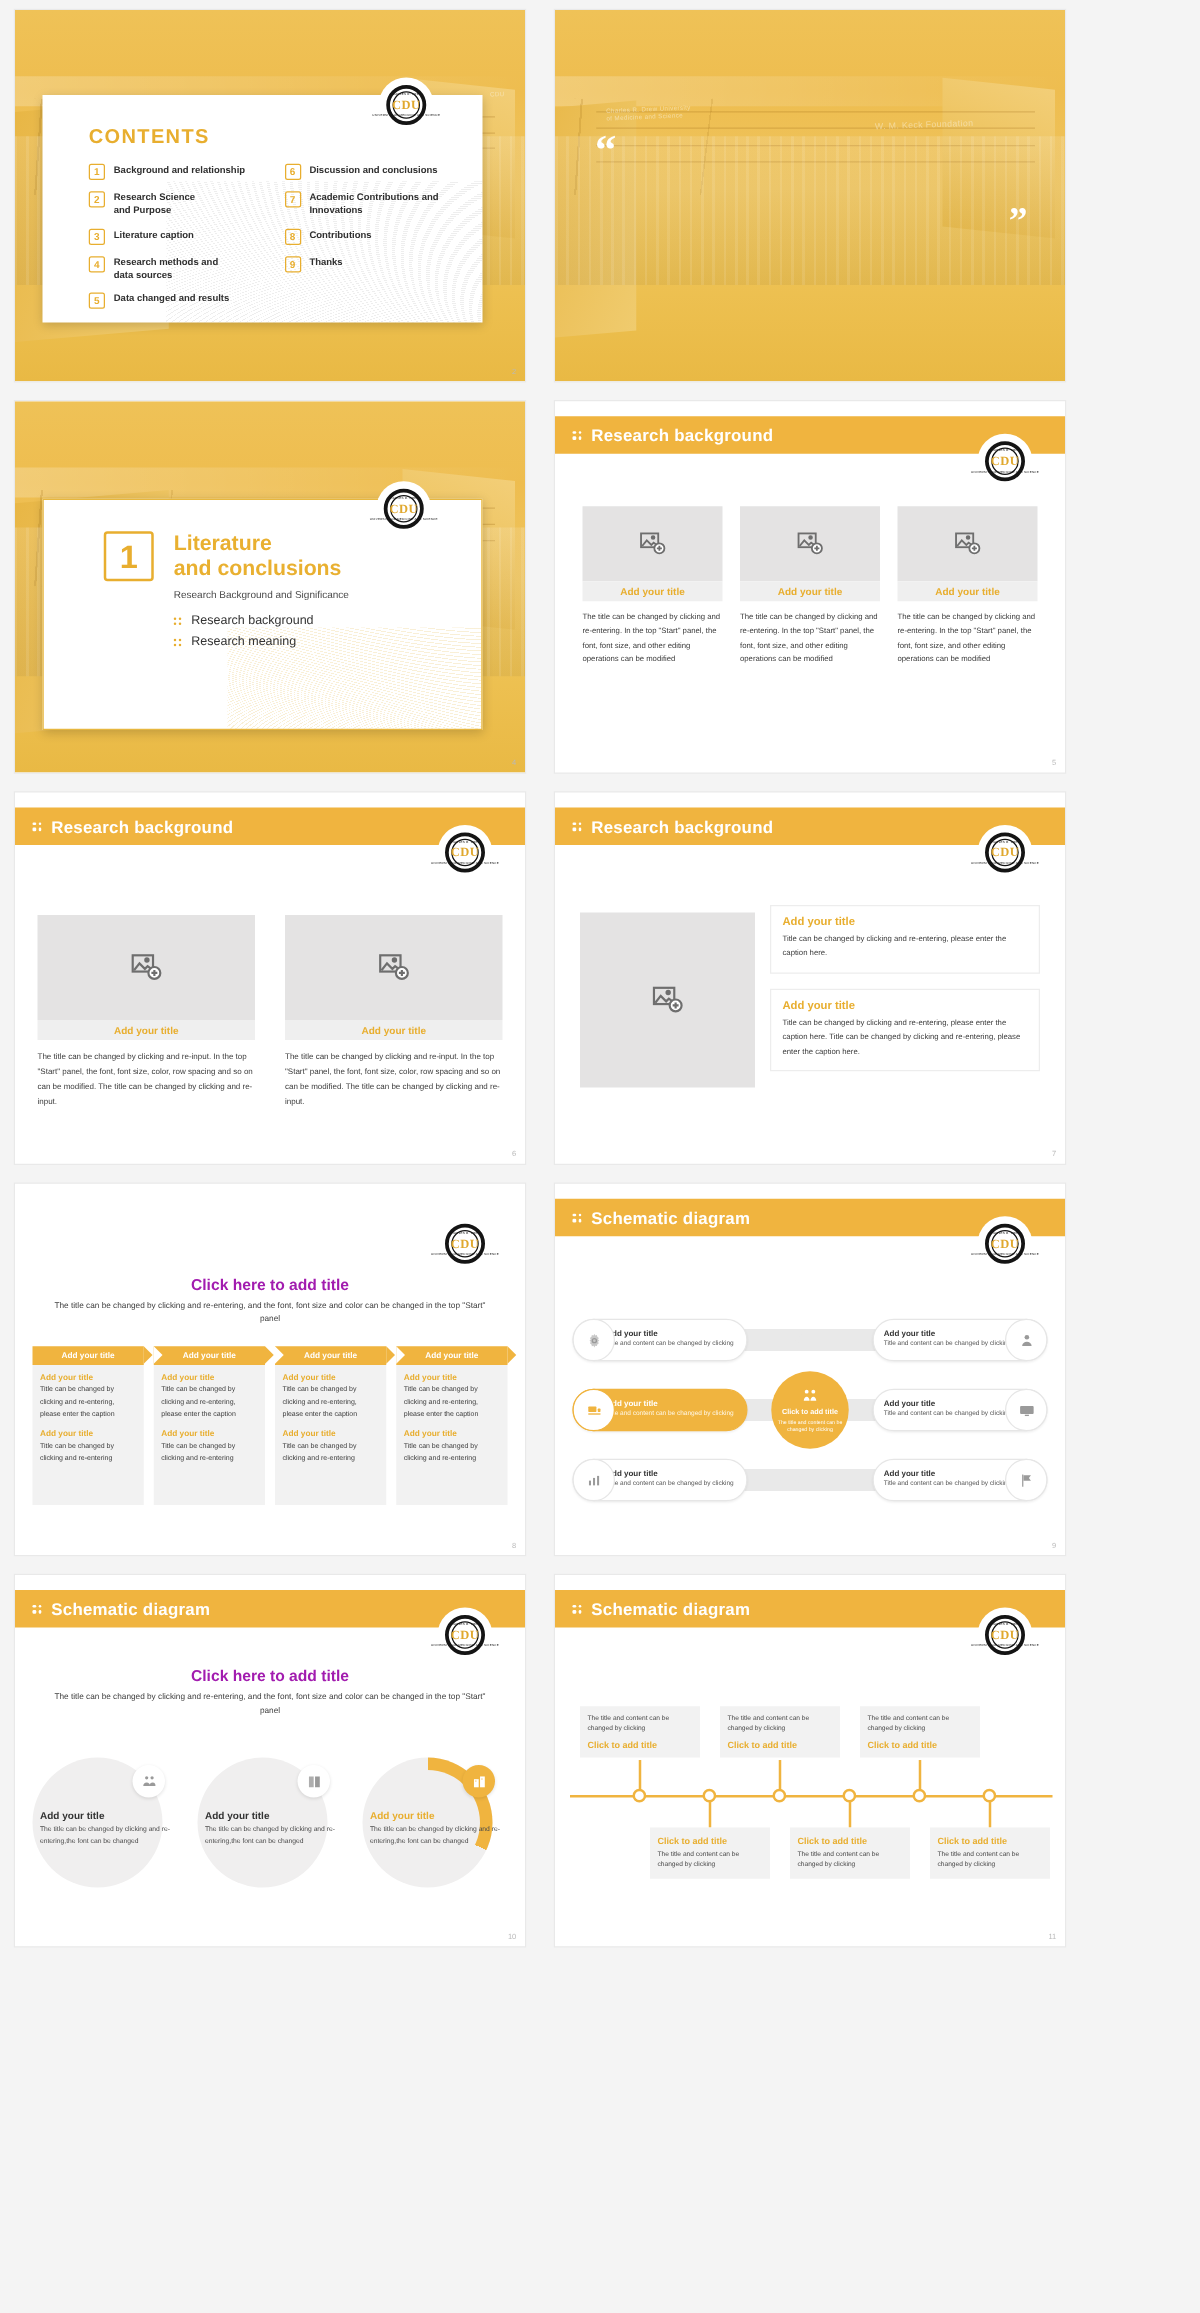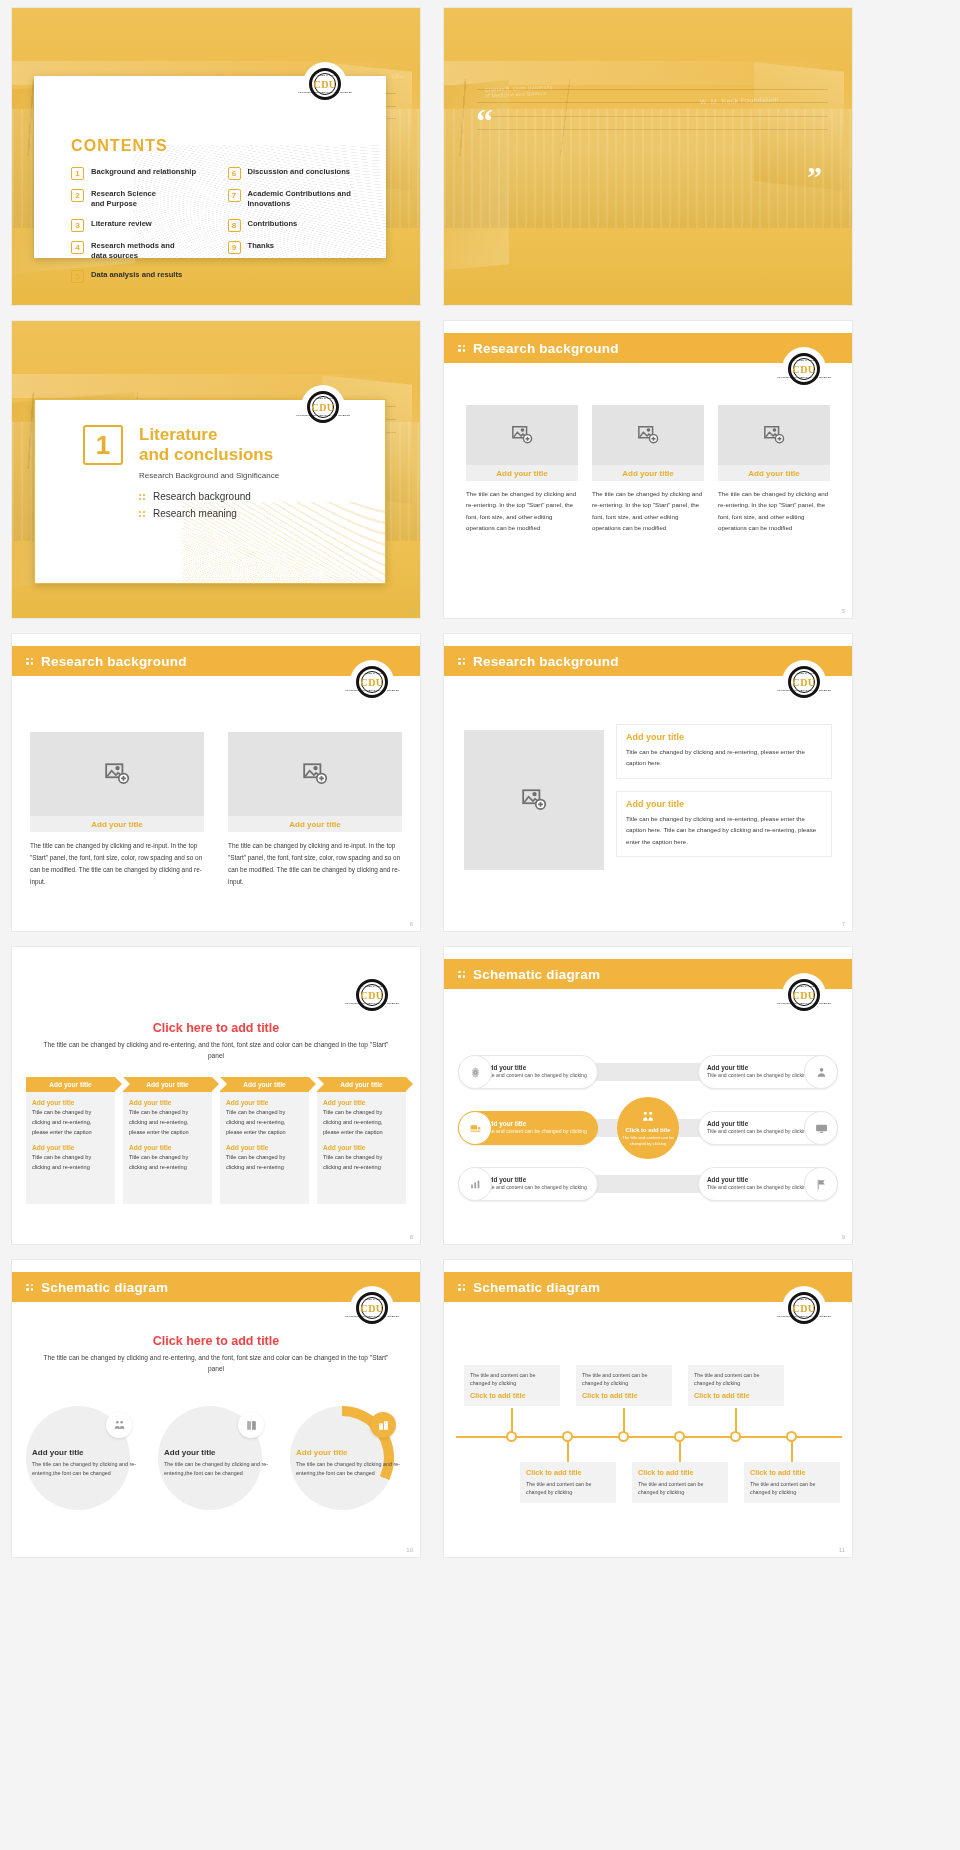--- a/index.html
+++ b/index.html
@@ -180,21 +180,21 @@
   .arrow-head:before{
     content:""; position:absolute; left:0px; top:0;
     border-top:7.5px solid transparent; border-bottom:7.5px solid transparent;
     border-left:7px solid #fff;
   }
   .arrow-head.first:before{ display:none; }
   .col-body{ background:#f2f2f2; padding:7px 6px; height:112px; }
   .col-h{ color:#e8ae2f; font-size:6.6px; font-weight:700; margin-bottom:2px; }
   .col-p{ font-size:5.6px; color:#3d3d3d; line-height:1.75; margin-bottom:7px; }
 
-  .click-title{ color:#ef4444; font-size:12.5px; font-weight:700; text-align:center; }
+  .click-title{ color:#a21caf; font-size:12.5px; font-weight:700; text-align:center; }
   .click-sub{ font-size:6.6px; color:#3d3d3d; text-align:center; line-height:1.7; margin-top:4px; }
 
   
   .pill{
     position:absolute; height:34px; background:#fff; border:1px solid #e6e6e6;
     border-radius:17px; display:flex; align-items:center; padding-left:26px;
     box-shadow:0 1px 2px rgba(0,0,0,.07);
   }
   .pill.gold{ background:#f0b43f; border-color:#f0b43f; }
   .pill .circ{
@@ -261,21 +261,21 @@
       <div class="wires">
             <div class="wire-l" style="top:18%"></div>
             <div class="wire-l" style="top:34%"></div>
             <div class="wire-l" style="top:50%"></div>
           </div>
       <div class="photo-ghost-text">Charles R. Drew University<br>of Medicine and Science</div>
       <div class="photo-ghost-text2">CDU</div>
     </div>
     <div class="card" style="left:22px; top:68px; width:352px; height:182px;">
       <div class="wave"></div>
-      <div style="position:absolute; left:37px; top:25px; right:16px;margin-top:36px;">
+      <div style="position:absolute; left:37px; top:25px; right:16px;">
         <div class="contents-title">CONTENTS</div>
         <div class="toc">
           <div class="toc-item">
                 <div class="toc-num">1</div>
                 <div class="toc-label">Background and relationship</div>
               </div>
           <div class="toc-item">
                 <div class="toc-num">6</div>
                 <div class="toc-label">Discussion and conclusions</div>
               </div>
@@ -284,38 +284,38 @@
                 <div class="toc-label" style="white-space:pre-line">Research Science
 and Purpose</div>
               </div>
           <div class="toc-item">
                 <div class="toc-num">7</div>
                 <div class="toc-label" style="white-space:pre-line">Academic Contributions and
 Innovations</div>
               </div>
           <div class="toc-item">
                 <div class="toc-num">3</div>
-                <div class="toc-label">Literature review</div>
+                <div class="toc-label">Literature caption</div>
               </div>
           <div class="toc-item">
                 <div class="toc-num">8</div>
                 <div class="toc-label">Contributions</div>
               </div>
           <div class="toc-item">
                 <div class="toc-num">4</div>
                 <div class="toc-label" style="white-space:pre-line">Research methods and
 data sources</div>
               </div>
           <div class="toc-item">
                 <div class="toc-num">9</div>
                 <div class="toc-label">Thanks</div>
               </div>
           <div class="toc-item">
                 <div class="toc-num">5</div>
-                <div class="toc-label">Data analysis and results</div>
+                <div class="toc-label">Data changed and results</div>
               </div>
         </div>
       </div>
     </div>
     <div class="logo" style="left:293px; top:56px;">
       <div class="ring">
             <span class="arcTop">CHARLES R. DREW</span>
             <span class="cdu">CDU</span>
             <span class="arcBot">UNIVERSITY OF MEDICINE AND SCIENCE</span>
           </div>

